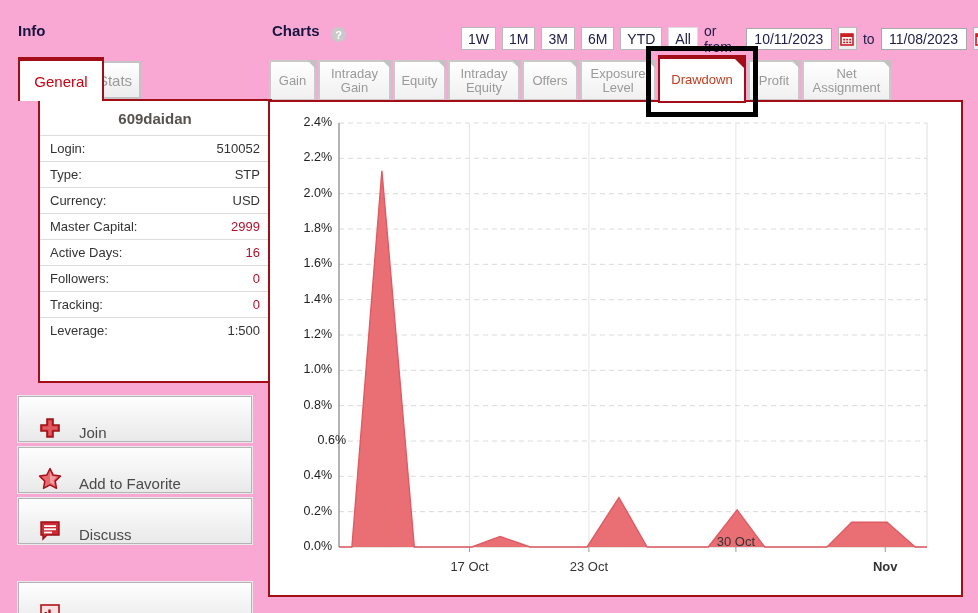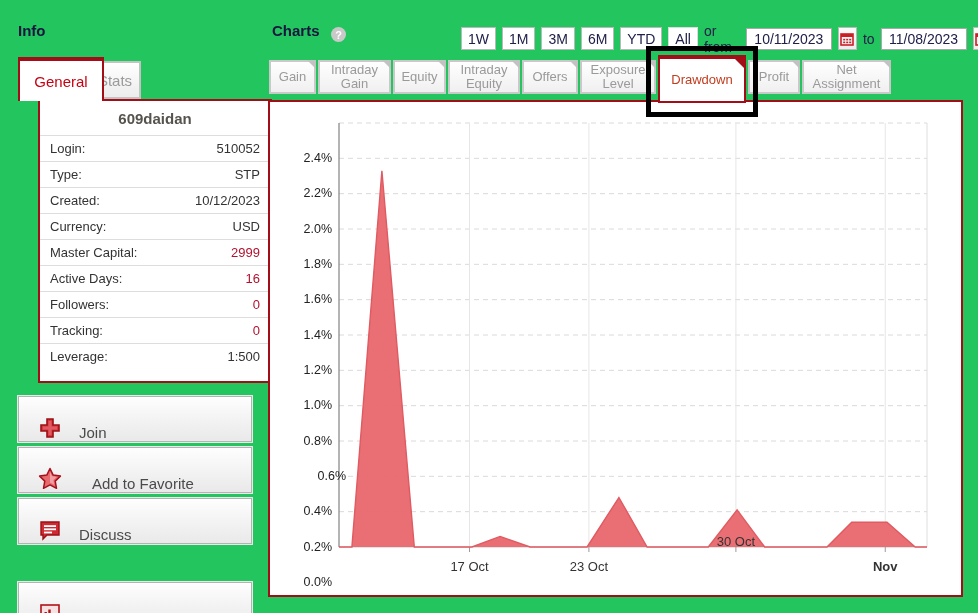--- a/index.html
+++ b/index.html
@@ -1,18 +1,18 @@
 <!DOCTYPE html>
 <html><head>
 <meta charset="utf-8">
 <style>
   * { margin:0; padding:0; box-sizing:border-box; }
   html,body { background:#fff; }
   body { font-family:"Liberation Sans", sans-serif; }
-  #app { position:relative; width:978px; height:613px; background:#22c55e; overflow:hidden; }
+  #app { position:relative; width:978px; height:613px; background:#f9a8d4; overflow:hidden; }
 
   .section-header { position:absolute; font-size:15px; font-weight:bold; color:#15153f; }
 
   
   .tab-general { position:absolute; left:18px; top:57px; width:86px; height:44px;
     background:#fff; border-top:4px solid #a20d18; border-left:2px solid #a20d18; border-right:2px solid #a20d18;
     color:#c80011; font-size:15px; display:flex; align-items:center; justify-content:center; z-index:3; }
   .tab-stats { position:absolute; left:89px; top:61px; width:52px; height:38px;
     background:linear-gradient(#ffffff,#ececec); border:2px solid #c3c3c3;
     color:#9a9a9a; font-size:15px; display:flex; align-items:center; justify-content:center; z-index:1; }
@@ -38,34 +38,34 @@
   .range-btn { height:23px; padding:0 6px; background:#fff; border:1px solid #b9b9b9;
     color:#20204a; font-size:14px; display:flex; align-items:center; justify-content:center; cursor:pointer; }
   .range-btn.flat { border-color:#dcdcdc; }
   .plain-label { color:#20204a; font-size:14px; }
   .date-input { width:86px; height:22px; border:1px solid #a9a9a9; background:#fff;
     font-family:"Liberation Sans", sans-serif; font-size:14px; color:#20204a; text-align:center; padding:0; }
   .cal-btn { width:23px; height:23px; border:1px solid #b9b9b9; background:linear-gradient(#fbfbfb,#ededed);
     display:flex; align-items:center; justify-content:center; cursor:pointer; }
 
   
-  .chart-tab { position:absolute; top:60px; height:34px; background:linear-gradient(#ffffff,#f0f0f0);
+  .chart-tab { position:absolute; top:60px; height:41px; background:linear-gradient(#ffffff,#f0f0f0);
     border:2px solid #c9c9c9; color:#9a9a9a; font-size:13px; line-height:14px; text-align:center;
     display:flex; align-items:center; justify-content:center; z-index:1; cursor:pointer; }
   .chart-tab .fold { position:absolute; top:-2px; right:-2px; width:0; height:0;
     border-top:9px solid #c2c2c2; border-left:9px solid transparent; }
   .chart-tab.active { top:55px; height:48px; background:#fff;
     border:2px solid #a20d18; border-top-width:4px; color:#c23c1e; z-index:3; }
   .chart-tab.active .fold { border-top:13px solid #a20d18; border-left:13px solid transparent; top:-2px; right:-2px; }
 
   
   .chart-panel { position:absolute; left:268px; top:100px; width:695px; height:497px;
     border:2px solid #a20d18; background:#fff; z-index:2; }
   .plot-wrap { position:absolute; left:69px; top:21px; width:588px; height:424px; }
-  .ytick { position:absolute; width:52px; text-align:right; font-size:12.5px; color:#222;margin-top:36px; }
+  .ytick { position:absolute; width:52px; text-align:right; font-size:12.5px; color:#222; }
   .xtick { position:absolute; font-size:13px; color:#333; transform:translateX(-50%); white-space:nowrap; }
   .xtick.bold { font-weight:bold; }
 
   
   .annotation-rect { position:absolute; left:646px; top:46px; width:112px; height:71px;
     border:5px solid #000; z-index:10; pointer-events:none; }
 </style>
 </head>
 <body>
 
@@ -84,24 +84,20 @@
     <div class="acct-name">609daidan</div>
     <div class="info-row">
       <span>Login:</span>
       <span class="val">510052</span>
     </div>
     <div class="info-row">
       <span>Type:</span>
       <span class="val">STP</span>
     </div>
     <div class="info-row">
-      <span>Created:</span>
-      <span class="val">10/12/2023</span>
-    </div>
-    <div class="info-row">
       <span>Currency:</span>
       <span class="val">USD</span>
     </div>
     <div class="info-row">
       <span>Master Capital:</span>
       <span class="val red">2999</span>
     </div>
     <div class="info-row">
       <span>Active Days:</span>
       <span class="val red">16</span>
@@ -122,21 +118,21 @@
 
   <div class="action-btn" style="top:396px;">
     <span class="ic">
       <svg width="24" height="24" viewBox="0 0 24 24">
           <path d="M9 3h6v6h6v6h-6v6H9v-6H3V9h6z" fill="#d6383f" stroke="#9d1016" stroke-width="1.6"></path>
           <path d="M10.5 5h3v5.5H19v3h-5.5V19h-3v-5.5H5v-3h5.5z" fill="#e9797d" opacity="0.55"></path>
         </svg>
     </span>
     <span class="lbl">Join</span>
   </div>
-  <div class="action-btn" style="top:447px;gap:13px;">
+  <div class="action-btn" style="top:447px;">
     <span class="ic">
       <svg width="26" height="26" viewBox="0 0 26 26">
           <path d="M13 2.5l3.2 6.6 7.2 1-5.2 5 1.3 7.2L13 18.9l-6.5 3.4 1.3-7.2-5.2-5 7.2-1z" fill="#e66a6e" stroke="#a6101d" stroke-width="1.5" stroke-linejoin="round"></path>
           <path d="M13 6l2.1 4.3 4.7.6-3.4 3.2.8 4.7L13 16.6z" fill="#f4b8ba" opacity="0.7"></path>
         </svg>
     </span>
     <span class="lbl">Add to Favorite</span>
   </div>
   <div class="action-btn" style="top:498px;">
     <span class="ic">

